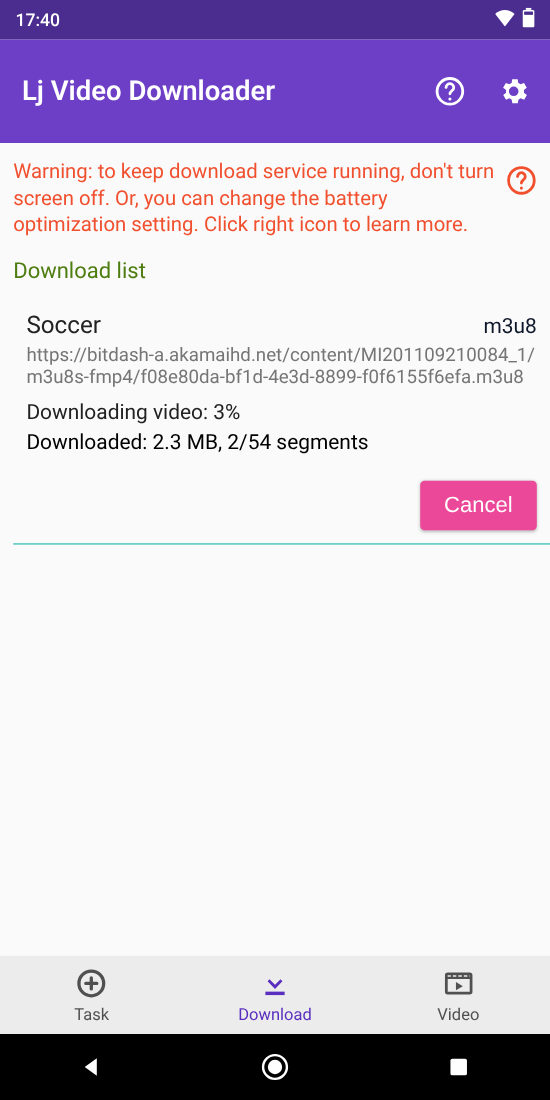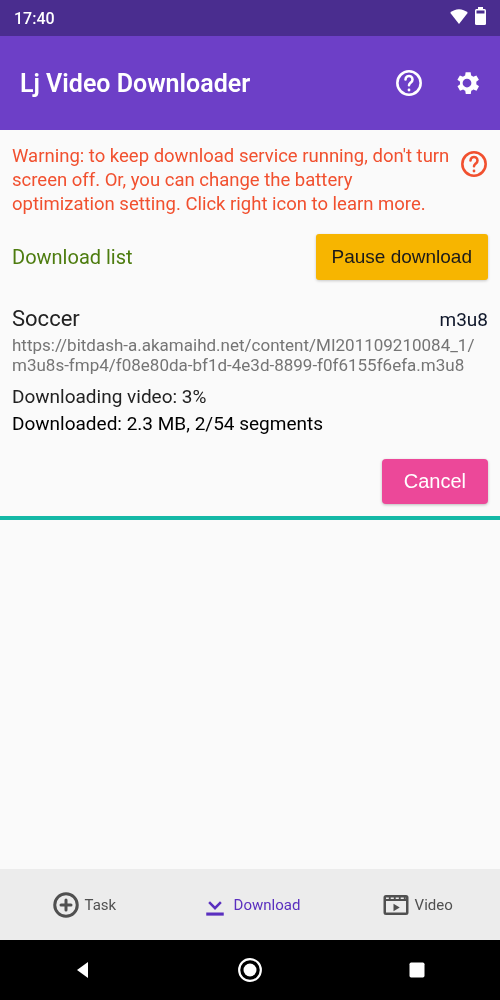--- a/index.html
+++ b/index.html
@@ -65,21 +65,22 @@
       border: none;
       font-size: 19px;
       font-weight: 500;
       padding: 12px 16px;
       border-radius: 3px;
       cursor: pointer;
       box-shadow: 0 1px 3px rgba(0,0,0,0.2);
     }
     .download-item {
       padding: 18px 12px 12px 12px;
-      border-bottom: 4px solid #14b8a6;
+      border-bottom: 1px solid #14b8a6;
+      margin-left: 12px;
     }
     .item-head { display: flex; justify-content: space-between; align-items: baseline; }
     .item-name { font-size: 22px; color: #222; }
     .item-fmt { font-size: 19px; color: #0f172a; }
     .item-url { font-size: 17px; color: #757575; word-break: break-all; margin-top: 4px; }
     .item-status { font-size: 19px; color: #222; margin-top: 10px; }
     .item-progress { font-size: 19px; color: #000000; margin-top: 4px; }
     .item-actions { display: flex; justify-content: flex-end; margin-top: 24px; }
     .cancel-btn {
       background: #ec4899;
@@ -94,20 +95,21 @@
     }
     .spacer { flex: 1; }
     .bottom-nav {
       height: 71px;
       background: #ececec;
       display: flex;
     }
     .nav-item {
       flex: 1;
       display: flex;
+      flex-direction: column;
       align-items: center;
       justify-content: center;
       gap: 4px;
       color: #505050;
       font-size: 15px;
       cursor: pointer;
     }
     .nav-item.active { color: #5a2fbf; }
     .nav-item.active .nav-icon { color: #5a2fbf; }
     .nav-icon { width: 30px; height: 30px; display:flex; align-items:center; justify-content:center; }
@@ -165,21 +167,20 @@
     <svg width="28" height="28" viewBox="0 0 24 24" fill="none" stroke="#f1502f" stroke-width="2.2">
         <circle cx="12" cy="12" r="10"></circle>
         <path d="M9 9a3 3 0 1 1 4.5 2.6C12.5 12.5 12 13 12 14" stroke-linecap="round"></path>
         <circle cx="12" cy="18" r="1.2" fill="#f1502f" stroke="none"></circle>
       </svg>
   </div>
 </div>
 
 <div class="list-header">
   <div class="list-title">Download list</div>
-  <button class="pause-btn">Pause download</button>
 </div>
 
 <div class="download-item">
   <div class="item-head">
     <div class="item-name">Soccer</div>
     <div class="item-fmt">m3u8</div>
   </div>
   <div class="item-url">https://bitdash-a.akamaihd.net/content/MI201109210084_1/m3u8s-fmp4/f08e80da-bf1d-4e3d-8899-f0f6155f6efa.m3u8</div>
   <div class="item-status">Downloading video: 3%</div>
   <div class="item-progress">Downloaded: 2.3 MB, 2/54 segments</div>

